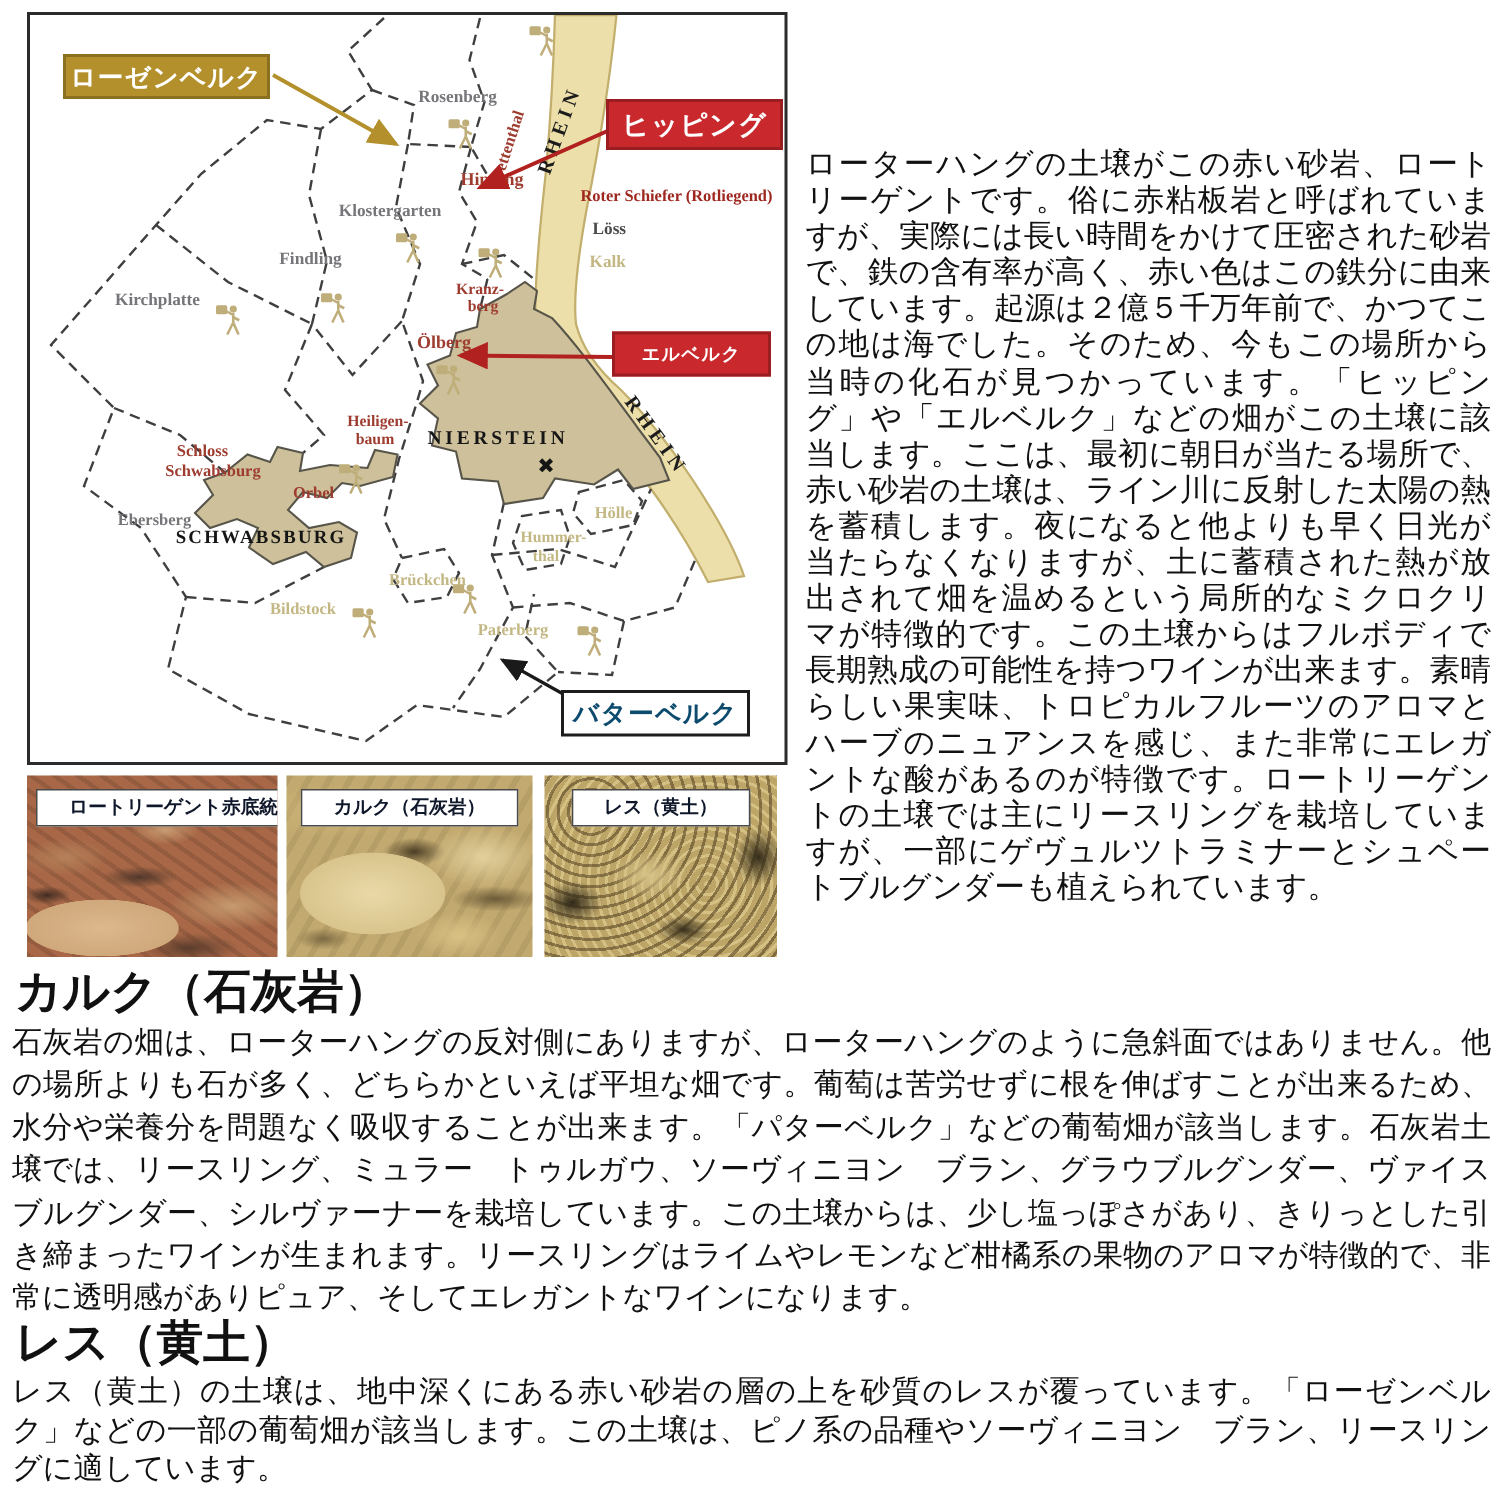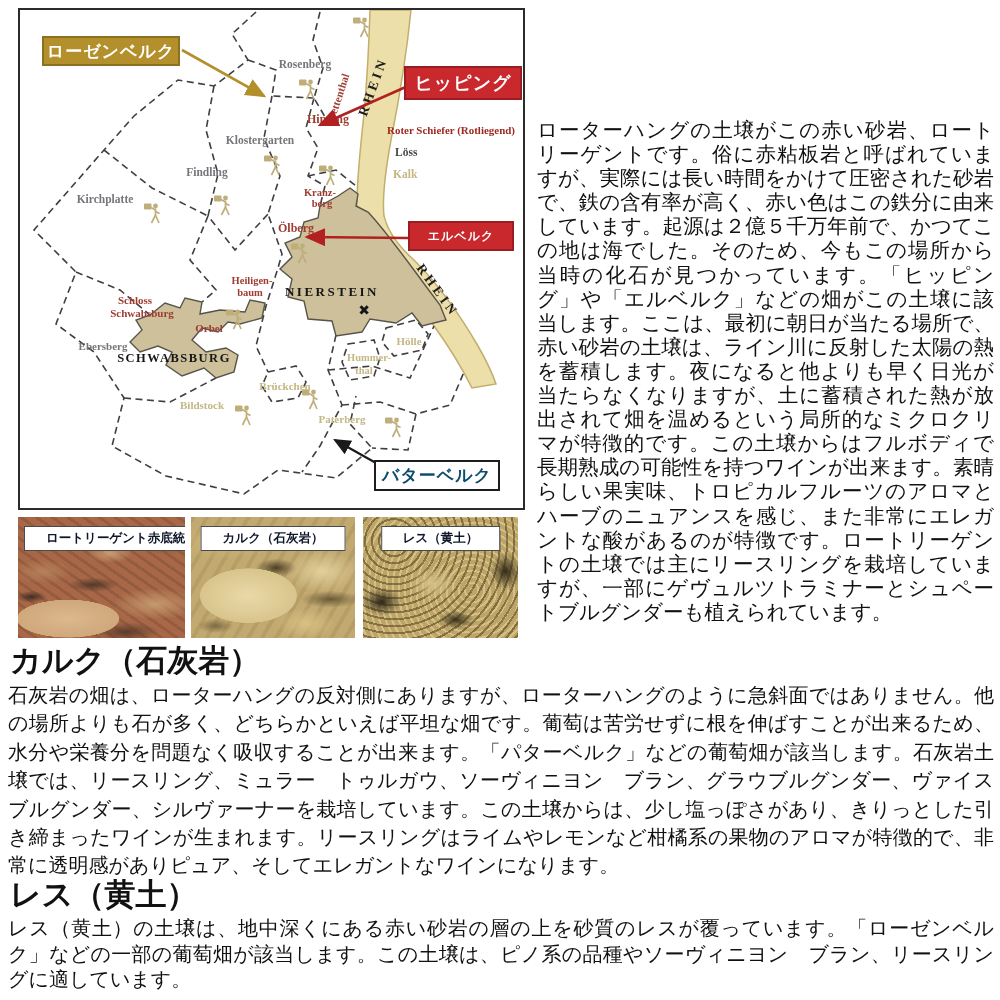--- a/index.html
+++ b/index.html
@@ -15,21 +15,21 @@
   .callout.gold{background:#b3902b;border:2px solid #8a701f;}
   .callout.red{background:#c9282d;border:2px solid #9a1d21;}
   .callout.plain{background:#fff;border:2px solid #1d1d1d;color:#0c4a6e;}
   #co-rosenberg{left:22px;top:26px;width:138px;height:30px;font-size:17px;}
   #co-hipping{left:384px;top:56px;width:118px;height:34px;font-size:18px;}
   #co-elberg{left:388px;top:211px;width:106px;height:30px;font-size:12px;}
   #co-pater{left:354px;top:450px;width:126px;height:31px;font-size:17px;}
   
   #right-title{position:absolute;left:537px;top:8px;width:460px;font-size:29px;font-weight:bold;
                line-height:45px;word-break:break-all;}
-  #right-body{position:absolute;left:537px;top:118px;width:457px;font-size:20.5px;line-height:24.1px;
+  #right-body{position:absolute;left:537px;top:98px;width:457px;font-size:20.5px;line-height:24.1px;
               text-align:justify;word-break:break-all;}
   
   .photo{position:absolute;top:517px;height:121px;overflow:hidden;}
   #photo-rot{left:18px;width:167px;background-color:#a86847;background-image:
     radial-gradient(ellipse 92px 34px at 30% 84%, #dcb88d 0%, #cfa87b 55%, rgba(0,0,0,0) 56%),
     radial-gradient(ellipse 70px 26px at 82% 72%, #c69a6e 0%, rgba(0,0,0,0) 60%),
     radial-gradient(ellipse 46px 20px at 15% 45%, #b5815a 0%, rgba(0,0,0,0) 62%),
     radial-gradient(ellipse 38px 16px at 55% 30%, #c89c72 0%, rgba(0,0,0,0) 60%),
     radial-gradient(ellipse 30px 14px at 88% 24%, #8a5538 0%, rgba(0,0,0,0) 65%),
     radial-gradient(ellipse 42px 12px at 45% 56%, #51372b 0%, rgba(0,0,0,0) 60%),

